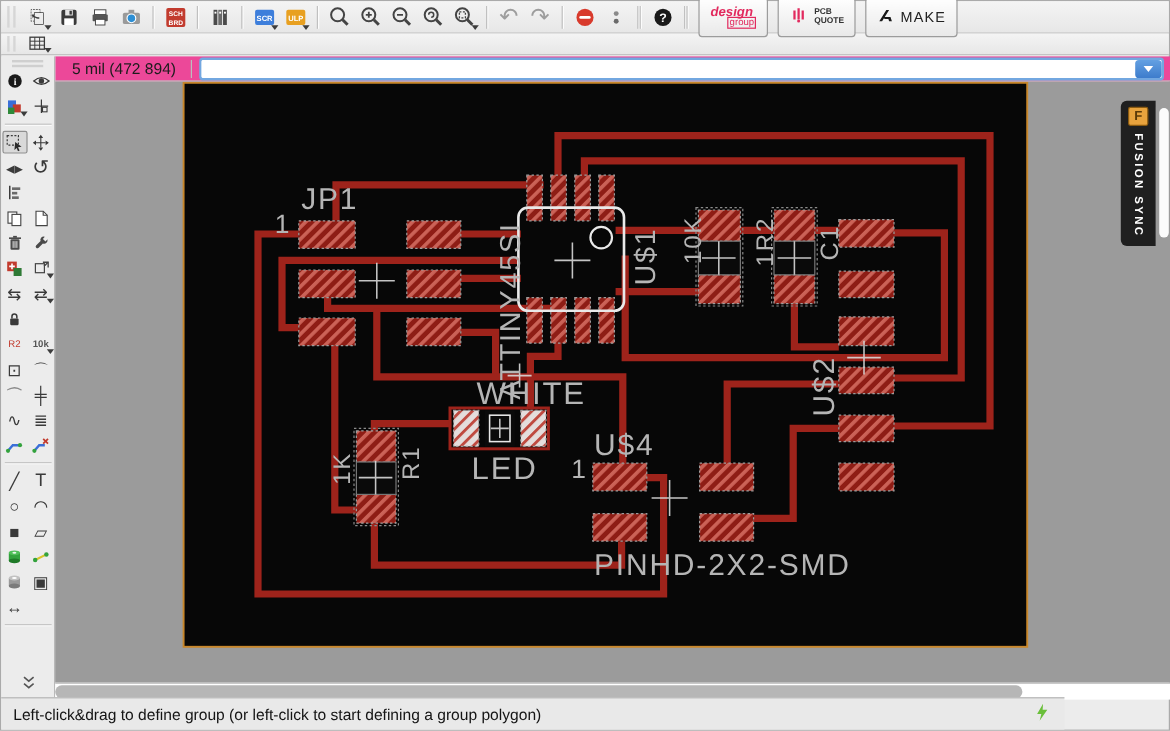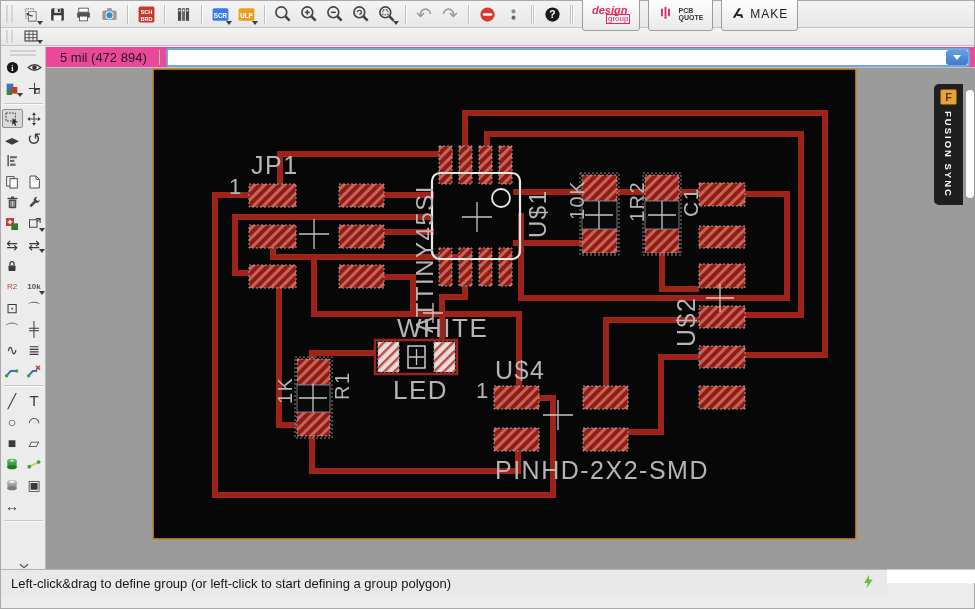--- a/index.html
+++ b/index.html
@@ -57,21 +57,21 @@
   #fbadge { width:17px; height:16px; background:#e8a33d; border:1px solid #8a5a10; border-radius:2px;
             color:#5a3a08; font-weight:bold; font-size:11px; display:flex; align-items:center; justify-content:center; }
   #ftext { margin-top:6px; writing-mode:vertical-rl; color:#fff; font-size:9.5px; font-weight:bold; letter-spacing:2px; }
   #vthumb { position:absolute; right:2px; top:22px; width:8px; height:108px; background:#fbfbfb; border-radius:4px; }
 
   
   #hscroll { height:14px; background:#ffffff; border-top:1px solid #c9c9c9; position:relative; }
   #hthumb { position:absolute; left:0px; top:1px; height:11px; width:806px; background:#b6b6b6; border-radius:6px; }
 
   
-  #statusbar { position:absolute; left:0; bottom:12px; width:886px; height:27px; background:#e9e9e9;
+  #statusbar { position:absolute; left:0; bottom:0; width:886px; height:27px; background:#e9e9e9;
                border-top:1px solid #b5b5b5; display:flex; align-items:center; padding:0 10px; }
   #statusmsg { font-size:13px; color:#141414; flex:1; }
 </style>
 </head>
 <body>
 
 <svg width="0" height="0" style="position:absolute">
   <defs>
     <symbol id="s-save" viewBox="0 0 24 24">
         <rect x="4" y="4" width="16" height="16" rx="2" fill="#3a3a3a"></rect>

